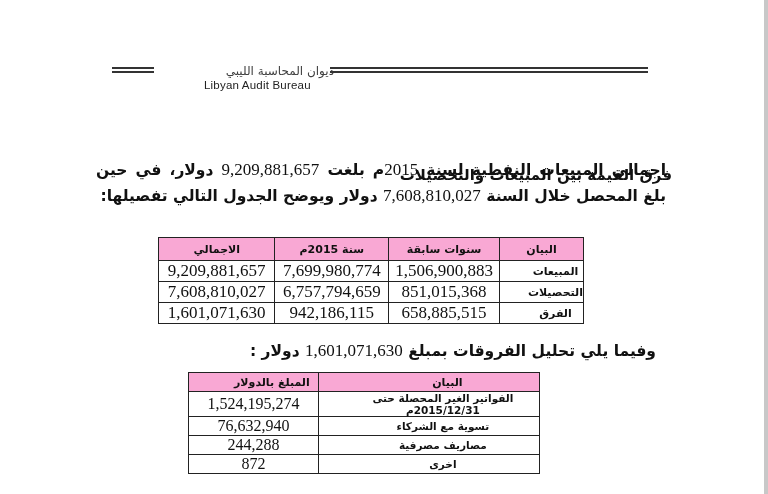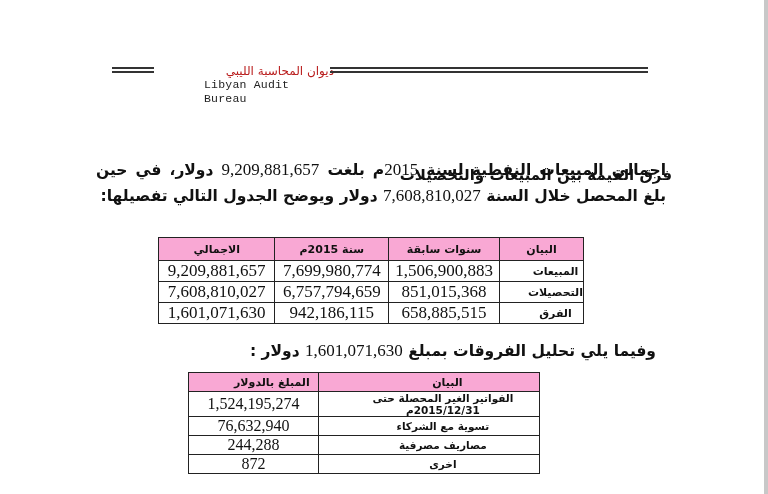--- a/index.html
+++ b/index.html
@@ -6,22 +6,22 @@
     html, body { width: 768px; height: 494px; overflow: hidden; background: #ffffff; }
     body { position: relative; font-family: "DejaVu Sans", sans-serif; color: #111; }
     .scroll-edge { position: absolute; top: 0; right: 0; width: 4px; height: 494px; background: #c8c8c8; }
 
     .header { position: absolute; top: 40px; left: 112px; width: 540px; height: 64px; }
     .rule { position: absolute; top: 27px; height: 6px; border-top: 2px solid #333; border-bottom: 2px solid #333; }
     .rule.left { left: 0; width: 42px; }
     .rule.right { left: 218px; width: 318px; }
     .logo { position: absolute; left: 46px; top: 2px; width: 46px; height: 62px; }
     .brand { position: absolute; left: 92px; top: 24px; width: 130px; }
-    .brand-ar { font-size: 12px; text-align: left; direction: rtl; unicode-bidi: plaintext; line-height: 14px; color: #b91c1c; text-align: right; }
-    .brand-en { font-family: Liberation Mono, monospace; font-size: 11.5px; line-height: 14px; color: #222; letter-spacing: 0.2px; }
+    .brand-ar { font-size: 12px; text-align: left; direction: rtl; unicode-bidi: plaintext; line-height: 14px; color: #404040; text-align: right; }
+    .brand-en { font-family: Liberation Sans, sans-serif; font-size: 11.5px; line-height: 14px; color: #222; letter-spacing: 0.2px; }
 
     .title { position: absolute; top: 126px; right: 96px; direction: rtl; font-size: 15px; font-weight: bold; margin-top: 40px; }
     .para { position: absolute; top: 157px; right: 102px; width: 570px; direction: rtl; text-align: justify; font-size: 15.5px; font-weight: bold; line-height: 25px; }
     .para .num { font-family: "Liberation Serif", serif; font-weight: normal; font-size: 17px; }
 
     table { border-collapse: collapse; direction: rtl; position: absolute; }
     td, th { border: 1.5px solid #222; }
     th { background: #f9a8d4; font-size: 11px; font-weight: bold; height: 22px; }
     td.label { font-size: 11px; font-weight: bold; text-align: center; padding-left: 28px; }
     td.val { font-family: "Liberation Serif", serif; font-size: 17px; text-align: center; line-height: 20px; }

